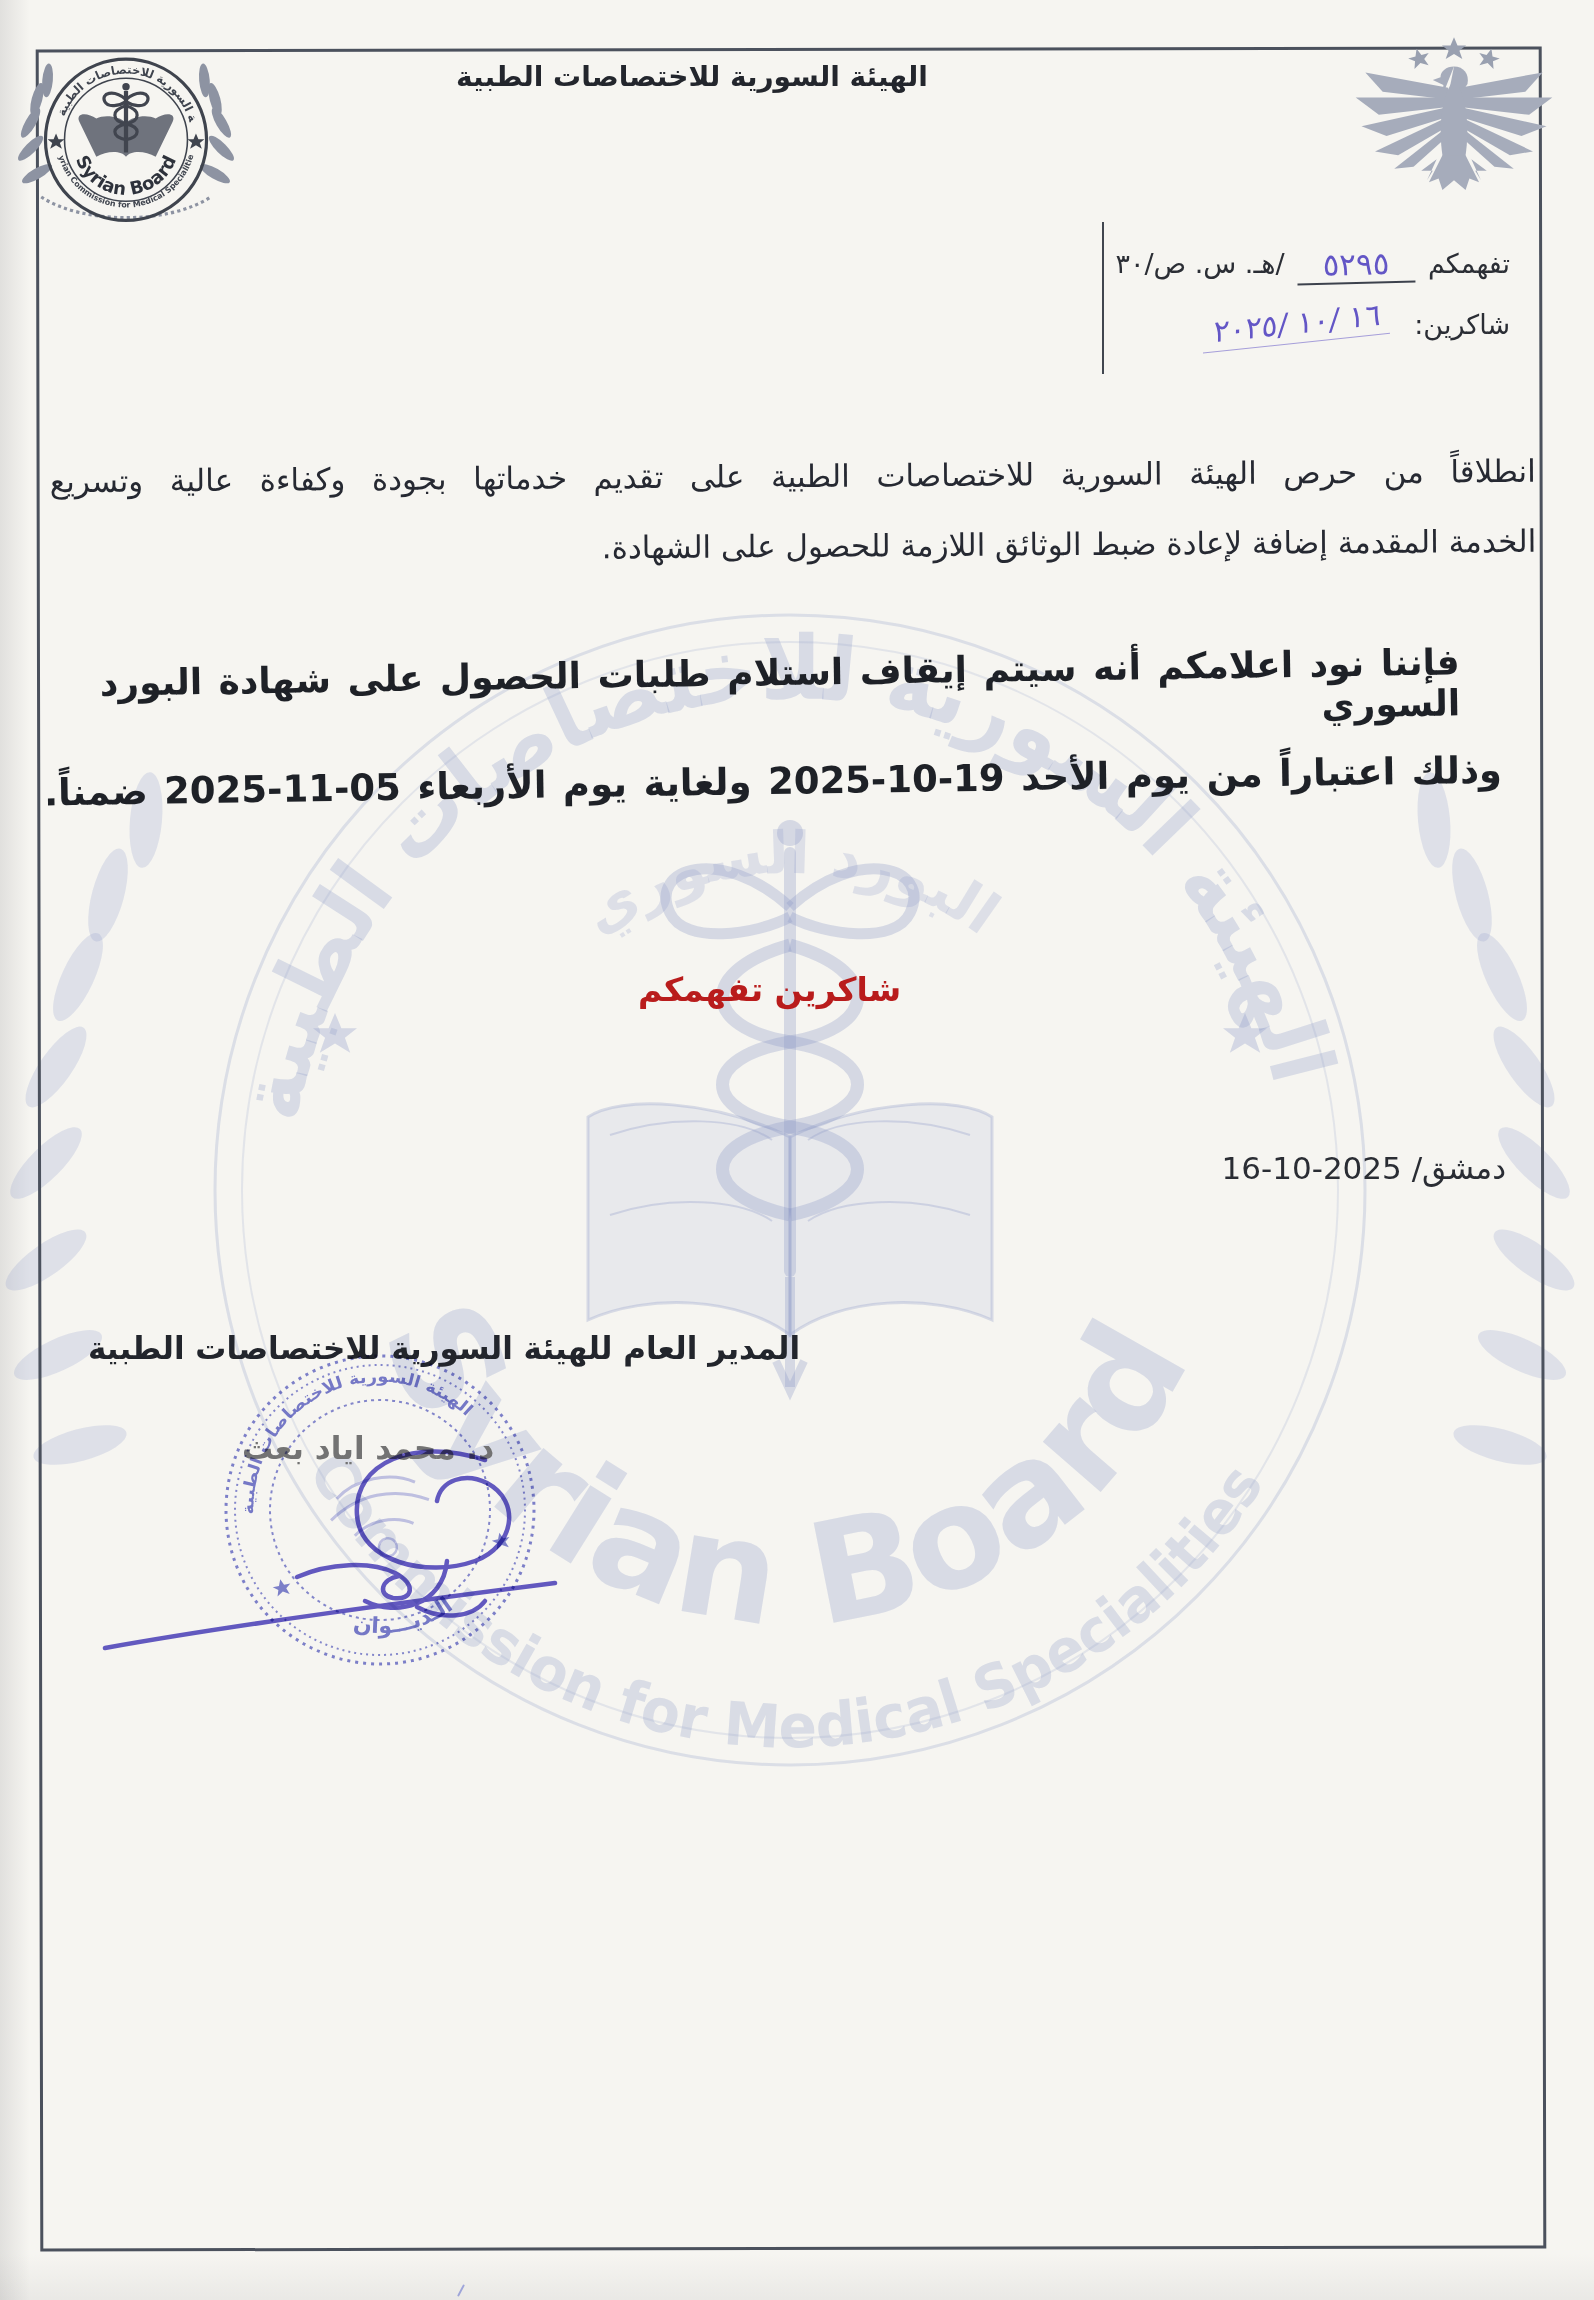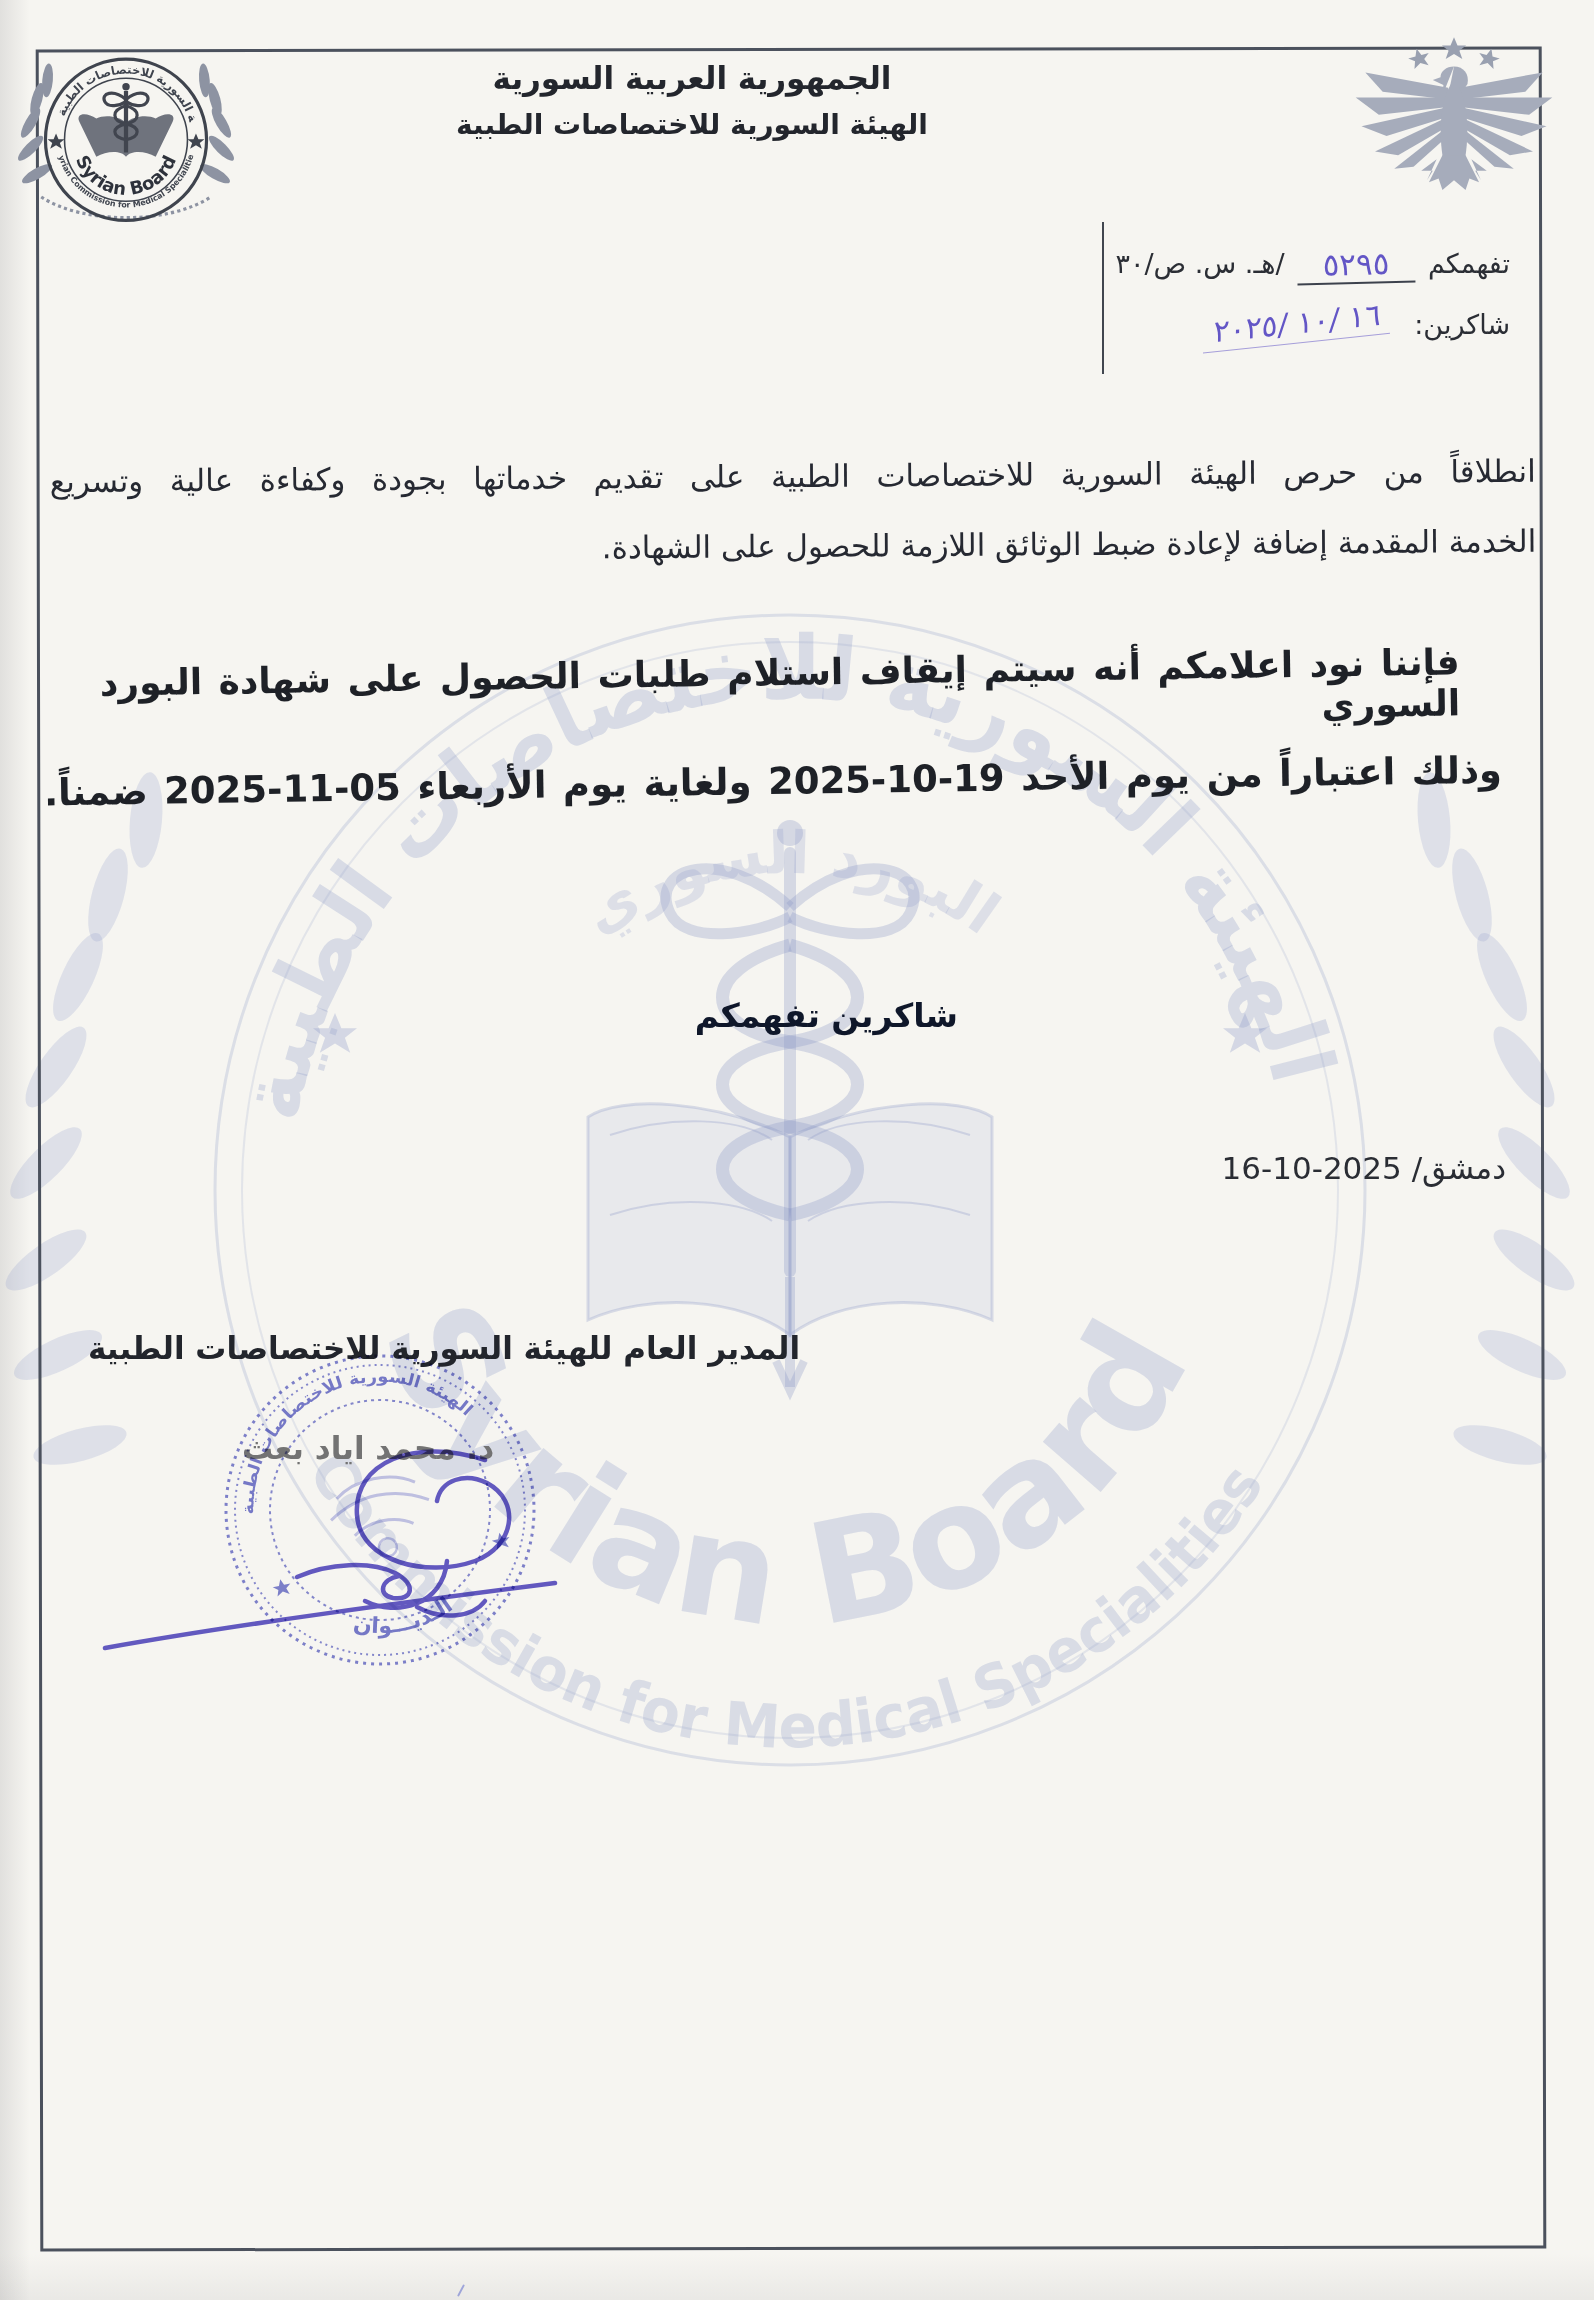--- a/index.html
+++ b/index.html
@@ -44,22 +44,22 @@
   .para{position:absolute;top:458px;left:50px;right:58px;direction:rtl;z-index:2;
     font-size:31px;color:#262932;transform:rotate(-0.4deg);}
   .para .pl1{text-align:justify;text-align-last:justify;margin-bottom:34px;}
   .para .pl2{text-align:right;}
   .ann1{position:absolute;top:652px;right:134px;left:100px;direction:rtl;z-index:2;
     font-size:36px;font-weight:bold;color:#1e2127;text-align:justify;text-align-last:justify;
     transform:rotate(-0.9deg);}
   .ann2{position:absolute;top:760px;right:92px;left:44px;direction:rtl;z-index:2;
     font-size:37px;font-weight:bold;color:#1e2127;text-align:justify;text-align-last:justify;
     transform:rotate(-0.9deg);}
-  .thanks{position:absolute;top:970px;left:638px;width:320px;text-align:right;z-index:2;
-    font-size:33px;font-weight:bold;direction:rtl;color:#0f172a;margin-top:26px;}
+  .thanks{position:absolute;top:970px;left:638px;width:320px;text-align:left;z-index:2;
+    font-size:33px;font-weight:bold;direction:rtl;color:#b91c1c;}
   .citydate{position:absolute;top:1150px;right:88px;z-index:2;font-size:31px;direction:rtl;
     color:#2a2d34;}
   
   .sig-title{position:absolute;top:1330px;left:88px;z-index:2;font-size:31px;font-weight:bold;
     direction:rtl;color:#22252c;text-align:right;}
   .sig-name{position:absolute;top:1430px;left:242px;z-index:2;font-size:31px;font-weight:bold;
     direction:rtl;color:#737373;}
   .logo-svg{position:absolute;left:20px;top:38px;width:212px;height:212px;z-index:2;}
   .eagle-svg{position:absolute;left:1348px;top:34px;width:212px;height:204px;z-index:2;}
   .watermark-svg{position:absolute;left:100px;top:515px;width:1380px;height:1390px;z-index:0;}
@@ -212,21 +212,20 @@
     <path d="M116 82 L192 118 L168 122 L116 92 Z"></path>
     <path d="M116 92 L172 136 L152 134 L114 100 Z"></path>
     <path d="M110 44 C 96 60, 94 96, 98 122 L110 134 L122 122 C 126 96, 124 60, 110 44 Z"></path>
     <path d="M98 122 L84 150 L94 146 L98 158 L110 148 L122 158 L126 146 L136 150 L122 122 Z"></path>
     <path d="M92 126 L76 138 L88 138 L82 148 Z"></path>
     <path d="M128 126 L144 138 L132 138 L138 148 Z"></path>
   </g>
 </svg>
 
 <div class="header">
-  <div class="l1">الجمهورية العربية السورية</div>
   <div class="l3">الهيئة السورية للاختصاصات الطبية</div>
 </div>
 
 <div class="ref-divider"></div>
 <div class="ref">
   <div class="ref-row">
     <span>تفهمكم</span>
     <span class="hw-num">٥٢٩٥</span>
     <span>/هـ. س. ص/٣٠</span>
   </div>

